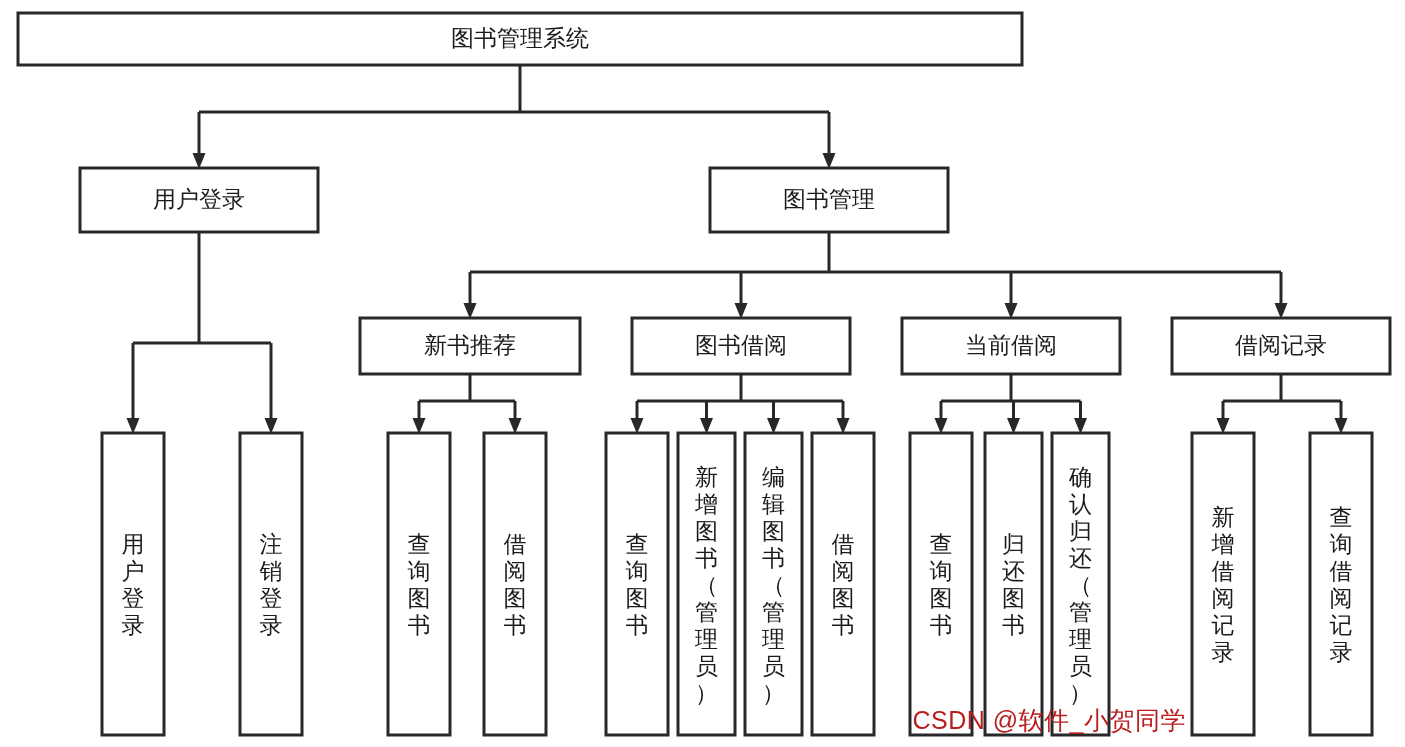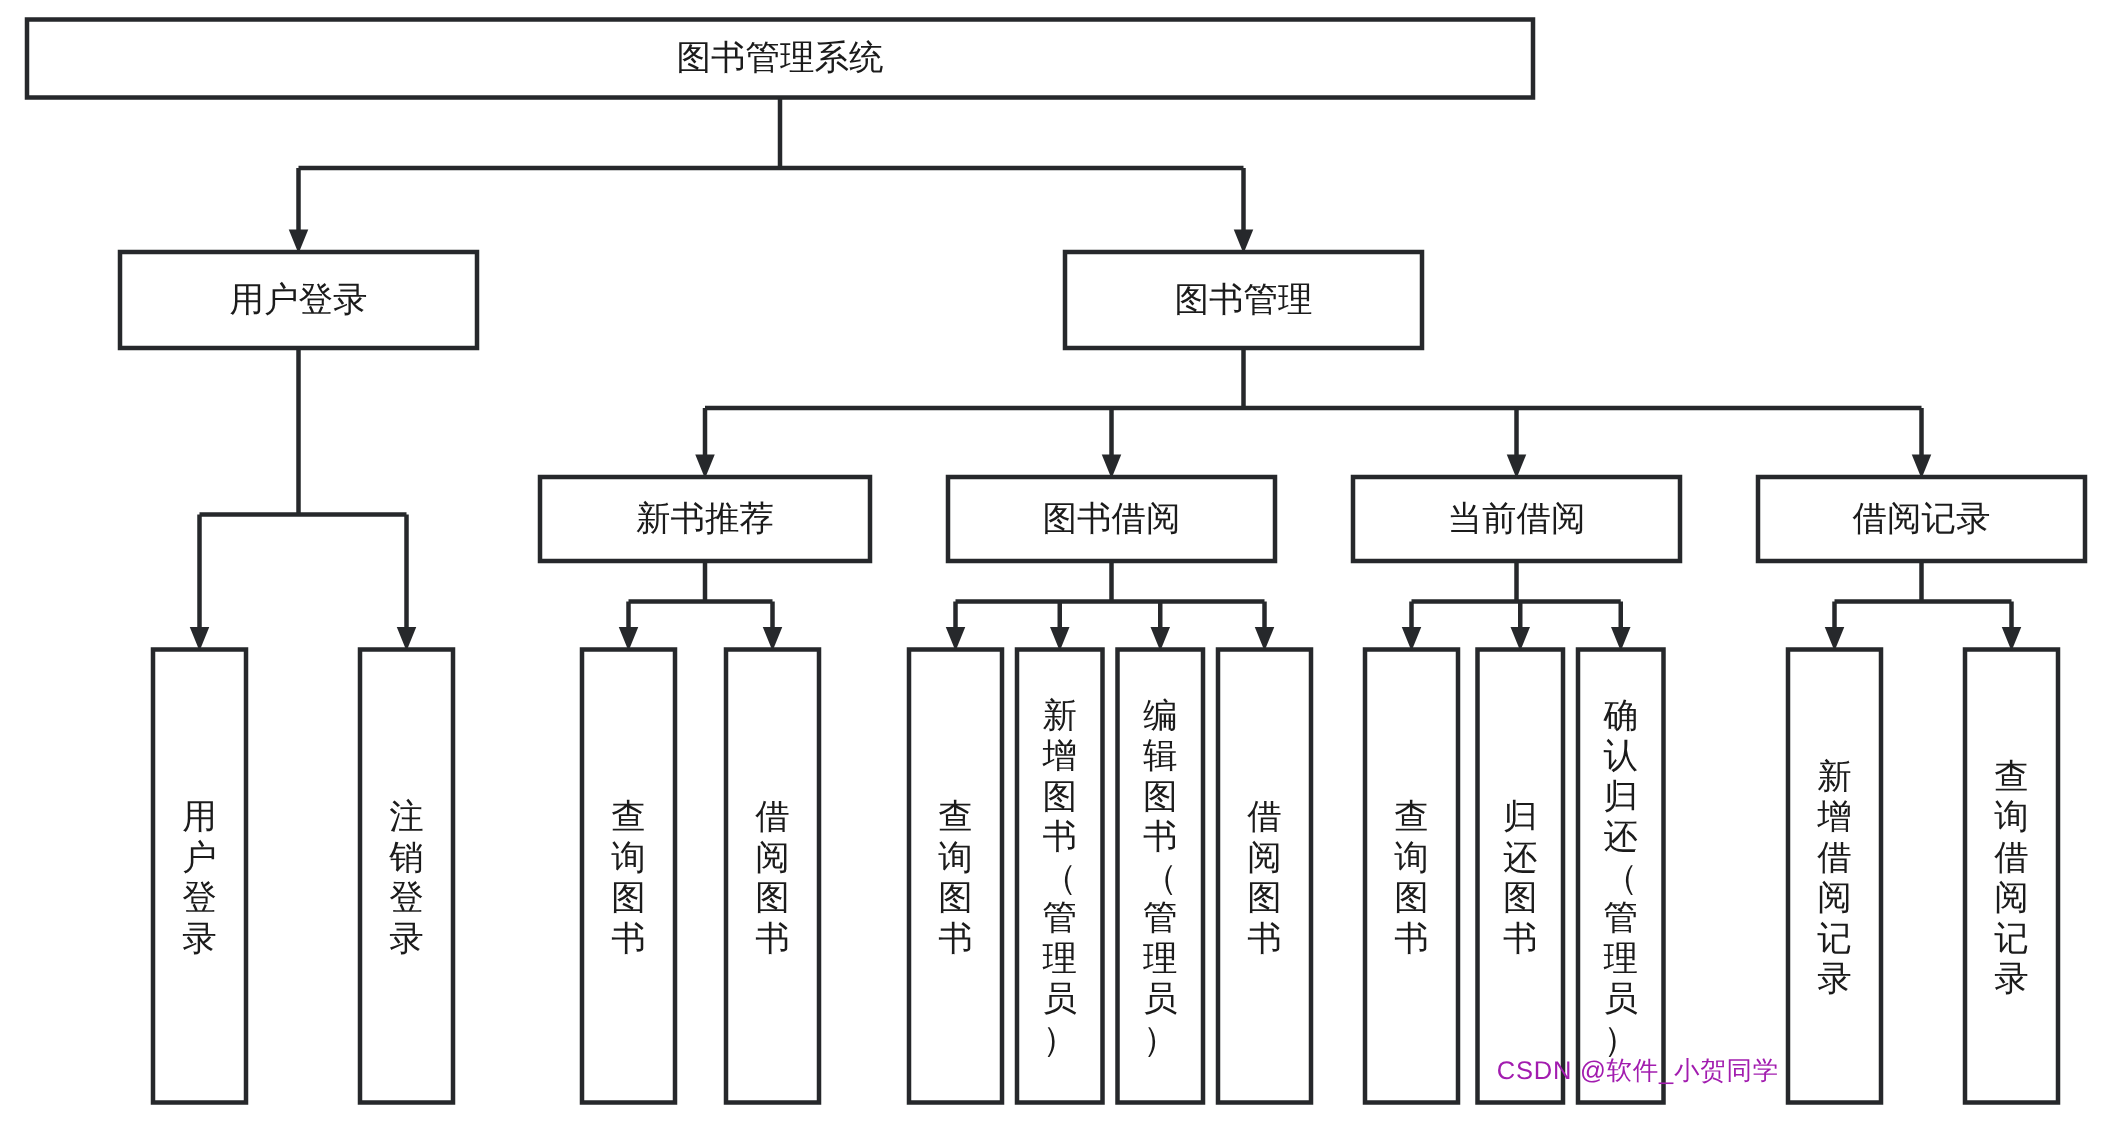--- a/index.html
+++ b/index.html
@@ -48,24 +48,24 @@
   }
   .node-label-v {
     font-family: "Liberation Sans", "DejaVu Sans", sans-serif;
     font-size: 23px;
     fill: #1b1b1b;
     text-anchor: middle;
   }
   .watermark-text {
     position: absolute;
     right: 12px;
-    bottom: 22px;
-    font-family: "Liberation Sans", "DejaVu Sans", sans-serif;
-    font-size: 17px;
-    color: #a21caf;
+    bottom: 10px;
+    font-family: "Liberation Sans", "DejaVu Sans", sans-serif;
+    font-size: 25px;
+    color: #b91c1c;
     letter-spacing: 0.5px;
     white-space: nowrap;
     user-select: none;
   }
 </style>
 </head>
 <body>
 
 <div id="diagram-root">
   <svg class="diagram-canvas" id="diagram-svg" viewBox="0 0 1405 747" xmlns="http://www.w3.org/2000/svg">

